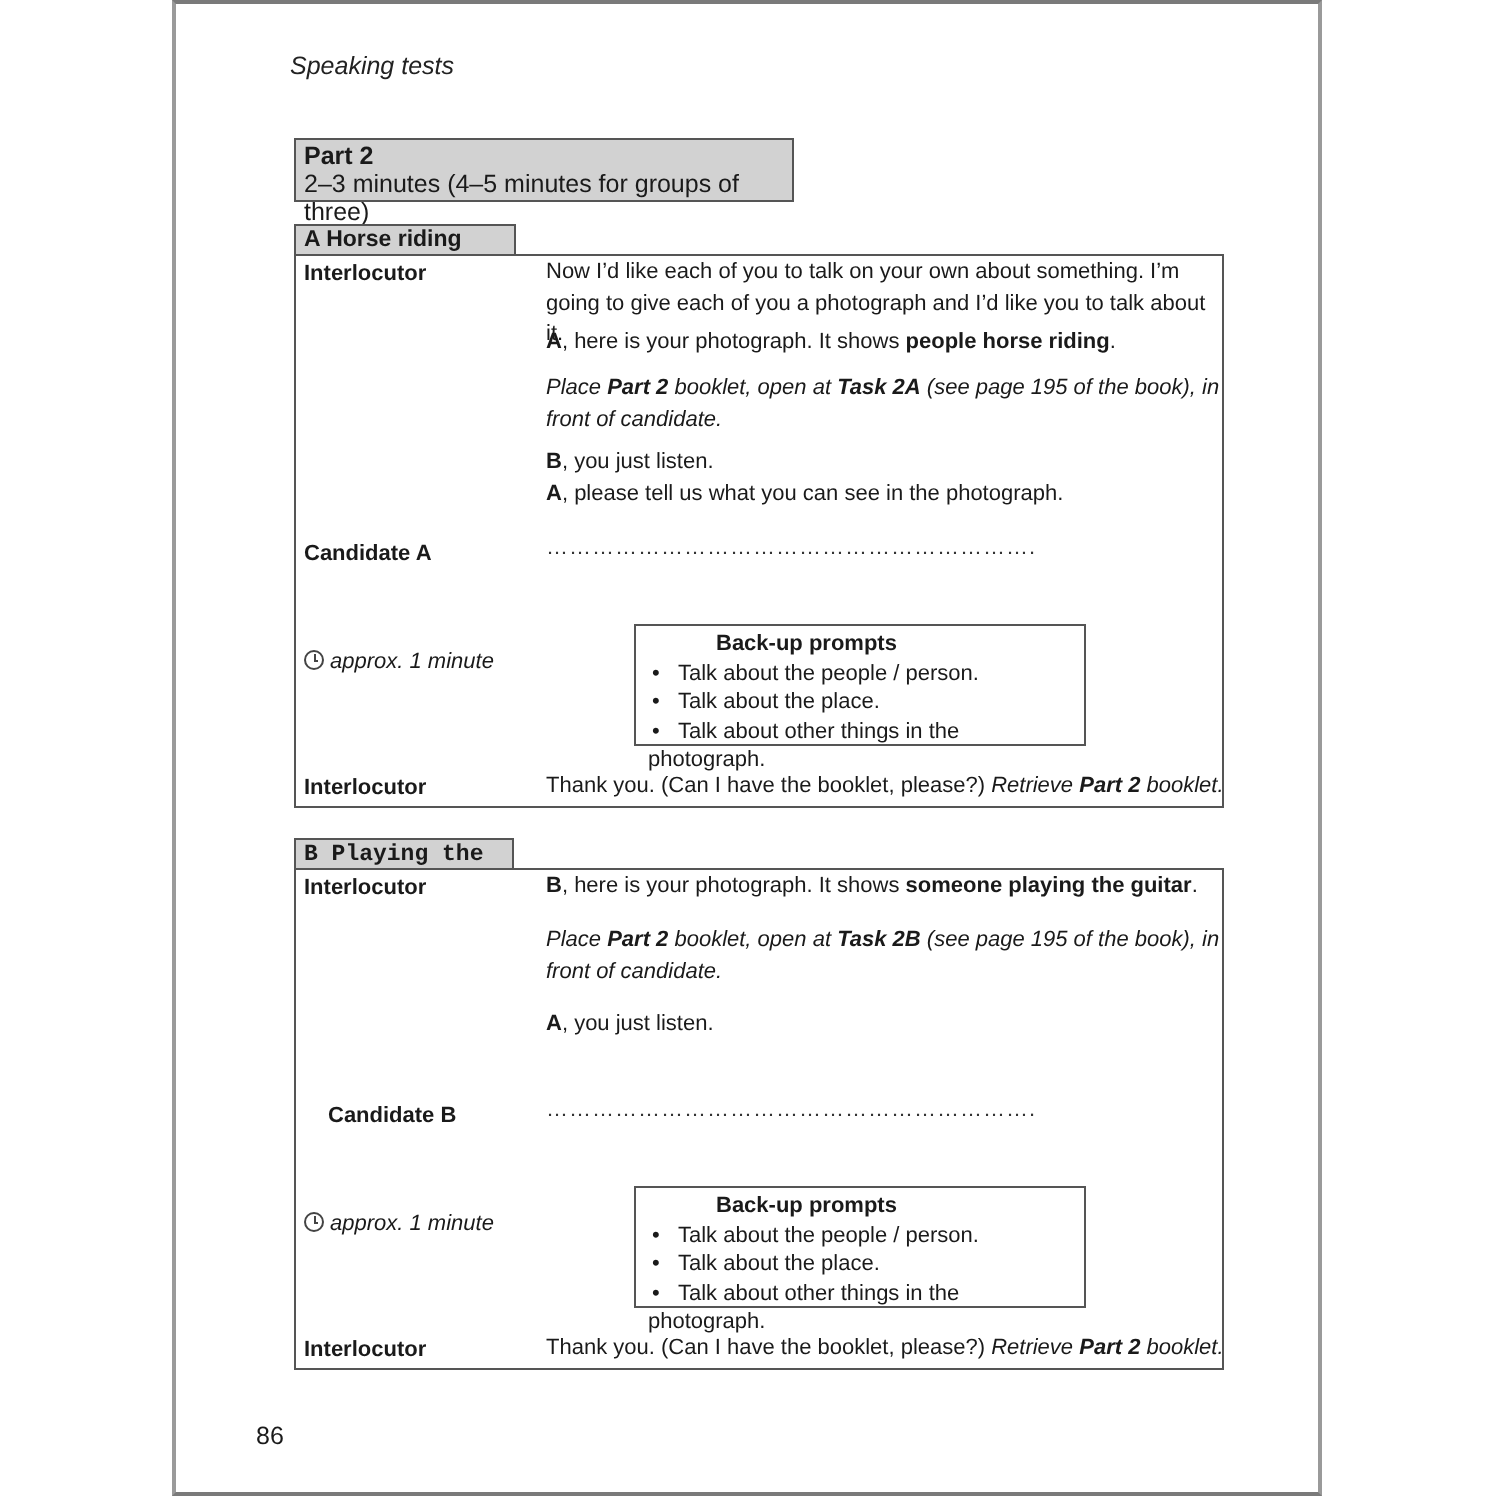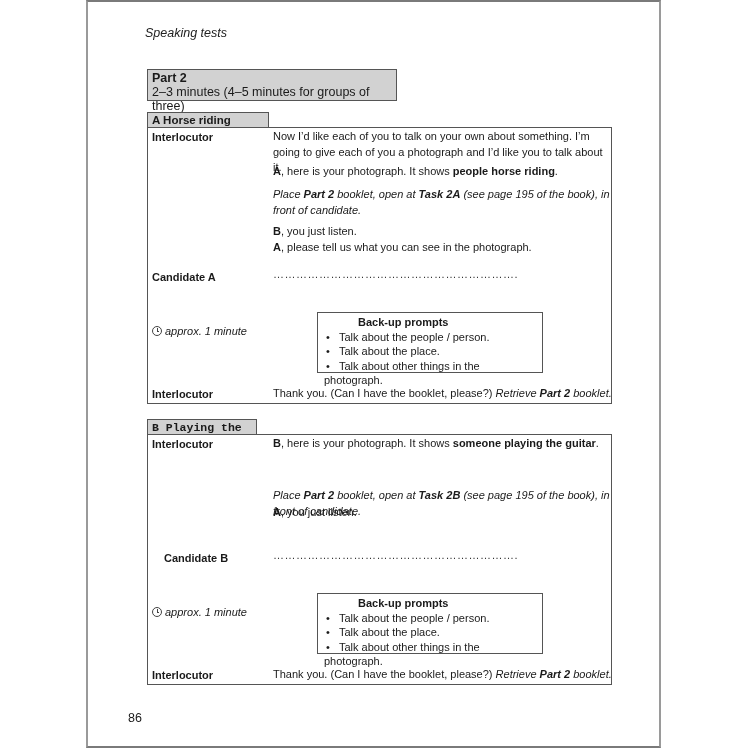--- a/index.html
+++ b/index.html
@@ -38,21 +38,21 @@
 
 <div class="page"></div>
 
 <div class="abs running-head">Speaking tests</div>
 
 <div class="abs part-box">
   <div class="title">Part 2</div>
   <div>2–3 minutes (4–5 minutes for groups of three)</div>
 </div>
 
-<div class="abs tab" style="left:147px; top:112px; width:122px; height:16px;">A Horse riding</div>
+<div class="abs tab" style="left:147px; top:112px; width:111px; height:16px;">A Horse riding</div>
 <div class="abs section-box" style="left:147px; top:127px; width:465px; height:277px;"></div>
 
 <div class="abs label" style="left:152px; top:130px;">Interlocutor</div>
 <div class="abs text" style="left:273px; top:129px; width:336px;">
   <div>Now I’d like each of you to talk on your own about something. I’m</div>
   <div>going to give each of you a photograph and I’d like you to talk about it.</div>
 </div>
 <div class="abs text" style="left:273px; top:164px;">
   <b>A</b><span>, here is your photograph. It shows </span><b>people horse riding</b><span>.</span>
 </div>
@@ -83,21 +83,21 @@
   <span>Thank you. (Can I have the booklet, please?) </span><i>Retrieve </i><i><b>Part 2</b></i><i> booklet.</i>
 </div>
 
 <div class="abs tab" style="left:147px; top:419px; width:110px; height:16px;font-family:Liberation Mono, monospace;">B Playing the guitar</div>
 <div class="abs section-box" style="left:147px; top:434px; width:465px; height:251px;"></div>
 
 <div class="abs label" style="left:152px; top:437px;">Interlocutor</div>
 <div class="abs text" style="left:273px; top:436px;">
   <b>B</b><span>, here is your photograph. It shows </span><b>someone playing the guitar</b><span>.</span>
 </div>
-<div class="abs text" style="left:273px; top:463px; font-style:italic;margin-top:25px;">
+<div class="abs text" style="left:273px; top:463px; font-style:italic;">
   <div><span>Place </span><b>Part 2</b><span> booklet, open at </span><b>Task 2B</b><span> (see page 195 of the book), in</span></div>
   <div>front of candidate.</div>
 </div>
 <div class="abs text" style="left:273px; top:505px;">
   <div><b>A</b><span>, you just listen.</span></div>
 </div>
 
 <div class="abs label" style="left:164px; top:551px;">Candidate B</div>
 <div class="abs sub" style="left:152px; top:567px;"><span class="clock"></span><span>approx. 1 minute</span></div>
 <div class="abs dots" style="left:273px; top:549px;">……………………………………………………….</div>

